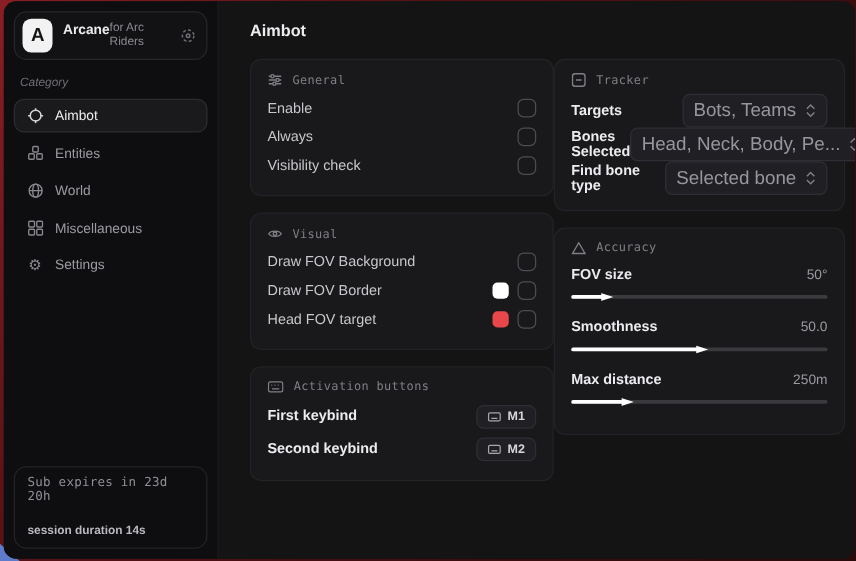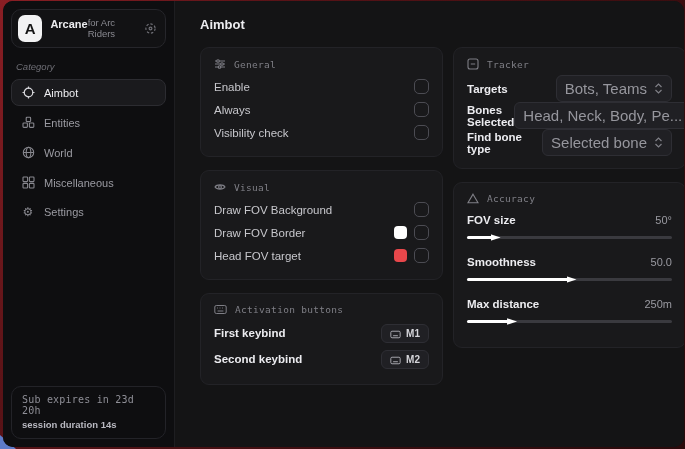--- a/index.html
+++ b/index.html
@@ -41,45 +41,45 @@
     border-radius:8px; border:1px solid transparent; color:#9b9ba2; font-size:11px; cursor:pointer;
   }
   .nav-item .nicon { display:flex; color:#87878e; width:14px; justify-content:center; }
   .nav-item.selected { background:#1a1a1d; border-color:#2c2c31; color:#ededf0; }
   .nav-item.selected .nicon { color:#d6d6da; }
   .gear-glyph { font-size:12px; line-height:1; }
   .sidebar-footer {
     margin-top:auto; border:1px solid #232328; border-radius:10px; padding:7px 10px 8px;
   }
   .sub-line { font-family:"DejaVu Sans Mono", monospace; font-size:10px; color:#8f8f97; letter-spacing:0.2px; }
-  .sess-line { font-size:9.5px; font-weight:bold; color:#b9b9c1; margin-top:3px; }
+  .sess-line { font-size:9.5px; font-weight:bold; color:#b9b9c1; margin-top:16px; }
   
   .main { flex:1; padding:14px 15px 0 25px; background:#141415; }
   .main-title { font-size:13px; font-weight:bold; color:#ededf0; margin:2px 0 15px; }
-  .columns { display:flex; gap:10px; align-items:flex-start; }
+  .columns { display:flex; align-items:flex-start; }
   .col-left  { width:243px; flex:0 0 243px; }
   .col-right { width:233px; flex:0 0 233px; }
   .card {
     background:#19191b; border:1px solid #232327; border-radius:9px;
     padding:10px 13px 12px; margin-bottom:13px;
   }
   .card-header {
     display:flex; align-items:center; gap:8px; margin-bottom:5px;
     font-family:"DejaVu Sans Mono", monospace; font-size:9.5px; color:#7f7f86; letter-spacing:0.3px;
   }
   .card-header .hicon { display:flex; color:#7f7f86; }
   .row { display:flex; align-items:center; justify-content:space-between; min-height:23px; }
   .row.tall { min-height:26px; }
   .row-label { font-size:11.5px; color:#c7c7cc; }
   .row-label.bright { color:#ececf0; font-weight:bold; }
   .row-end { display:flex; align-items:center; gap:7px; }
   .checkbox { width:15px; height:15px; border:1.5px solid #4c4c53; border-radius:5px; cursor:pointer; }
   .swatch { width:13px; height:13px; border-radius:4px; cursor:pointer; }
   .keybtn {
-    display:flex; align-items:flex-end; gap:5px; cursor:pointer;
+    display:flex; align-items:center; gap:5px; cursor:pointer;
     background:#202024; border:1px solid #2e2e34; border-radius:6px;
     padding:3px 8px; font-size:10px; font-weight:bold; color:#d5d5da;
   }
   .keybtn .kicon { display:flex; color:#a7a7ae; }
   .select {
     display:flex; align-items:center; gap:7px; cursor:pointer; white-space:nowrap;
     background:#202024; border:1px solid #2e2e34; border-radius:6px;
     padding:4px 8px; font-size:15px; color:#96969d;
   }
   .select .sicon { display:flex; color:#7f7f86; }

